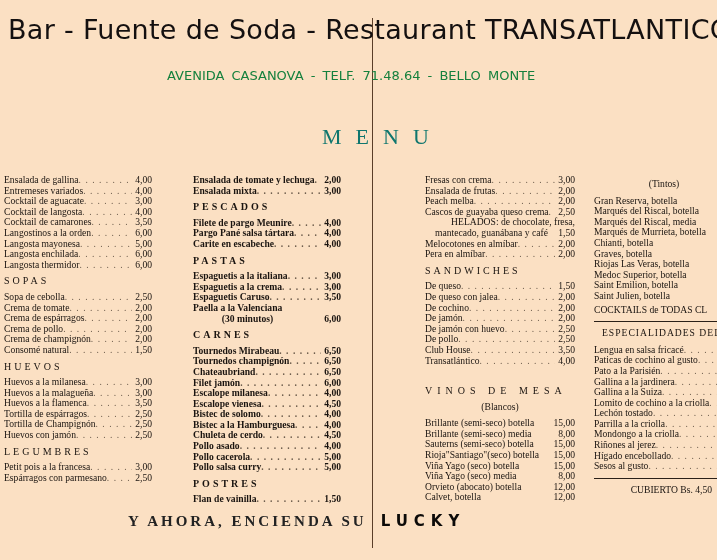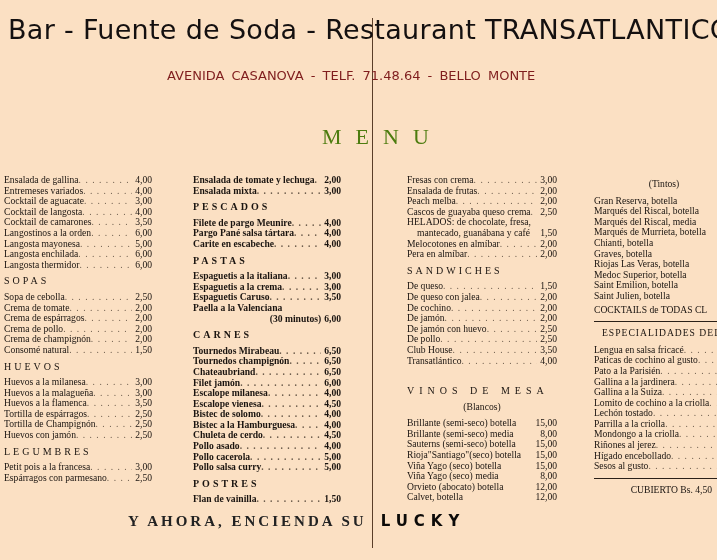--- a/index.html
+++ b/index.html
@@ -11,25 +11,25 @@
   }
   .fold { position:absolute; left:372px; top:18px; width:1px; height:530px; background:#5a3e28; }
   .title {
     position:absolute; left:8px; top:14px; white-space:nowrap;
     font-family:"DejaVu Sans", "Liberation Sans", sans-serif;
     font-size:27px; letter-spacing:0.3px; color:#141010;
   }
   .subtitle {
     position:absolute; left:167px; top:68px; white-space:nowrap;
     font-family:"DejaVu Sans", "Liberation Sans", sans-serif;
-    font-size:13px; word-spacing:3px; color:#7f1d1d;
+    font-size:13px; word-spacing:3px; color:#15803d;
   }
   .menu-heading {
     position:absolute; left:322px; top:124px;
-    font-size:22px; letter-spacing:14px; color:#4d7c0f;
+    font-size:22px; letter-spacing:14px; color:#0f766e;
   }
   .col { position:absolute; font-size:9.6px; line-height:10.6px; }
   .row { display:flex; white-space:nowrap; }
   .row .name { flex:0 0 auto; }
   .row .dots { flex:1 1 auto; overflow:hidden; color:#6a5a4a; letter-spacing:1px; }
   .row .dots::before { content:" . . . . . . . . . . . . . . . . . . . . . . . . . . . . . . . . . . . . . . . ."; }
   .row .price { flex:0 0 auto; padding-left:3px; }
   .row.nodots .dots::before { content:""; }
   .sec { text-align:left; letter-spacing:3px; font-size:10px; margin:6px 0 5px 0; }
   .paren { text-align:center; margin:1px 0 6px 0; }
@@ -213,21 +213,21 @@
       <span class="price">3,00</span>
     </div>
     <div class="row">
       <span class="name">Espaguetis Caruso</span>
       <span class="dots"></span>
       <span class="price">3,50</span>
     </div>
     <div class="row nodots">
       <span class="name">Paella a la Valenciana</span>
     </div>
-    <div class="row" style="justify-content: flex-end;">
+    <div class="row" style="justify-content: flex-end; gap: 48px;">
       <span>(30 minutos)</span>
       <span class="price">6,00</span>
     </div>
     <div class="sec">CARNES</div>
     <div class="row">
       <span class="name">Tournedos Mirabeau</span>
       <span class="dots"></span>
       <span class="price">6,50</span>
     </div>
     <div class="row">
@@ -286,42 +286,42 @@
       <span class="price">5,00</span>
     </div>
     <div class="sec">POSTRES</div>
     <div class="row">
       <span class="name">Flan de vainilla</span>
       <span class="dots"></span>
       <span class="price">1,50</span>
     </div>
   </div>
 
-<div class="col" id="col3" style="left:407px; top:175px; width:150px;">
+<div class="col" id="col3" style="left:425px; top:175px; width:150px;">
     <div class="row">
       <span class="name">Fresas con crema</span>
       <span class="dots"></span>
       <span class="price">3,00</span>
     </div>
     <div class="row">
       <span class="name">Ensalada de frutas</span>
       <span class="dots"></span>
       <span class="price">2,00</span>
     </div>
     <div class="row">
       <span class="name">Peach melba</span>
       <span class="dots"></span>
       <span class="price">2,00</span>
     </div>
     <div class="row">
       <span class="name">Cascos de guayaba queso crema</span>
       <span class="dots"></span>
       <span class="price">2,50</span>
     </div>
-    <div style="white-space: nowrap;">HELADOS: de chocolate, fresa,</div>
+    <div style="white-space: nowrap; text-align: right;">HELADOS: de chocolate, fresa,</div>
     <div class="row nodots">
       <span class="name" style="padding-left: 10px;">mantecado, guanábana y café</span>
       <span class="dots"></span>
       <span class="price">1,50</span>
     </div>
     <div class="row">
       <span class="name">Melocotones en almíbar</span>
       <span class="dots"></span>
       <span class="price">2,00</span>
     </div>

